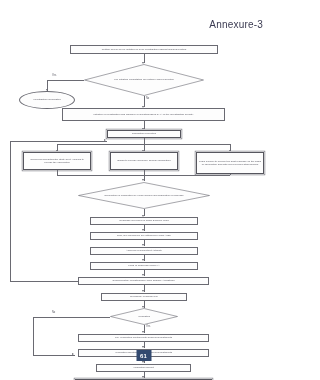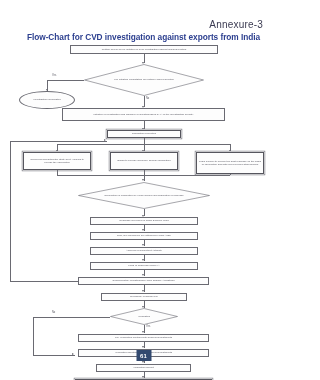--- a/index.html
+++ b/index.html
@@ -157,21 +157,20 @@
     justify-content: center;
     letter-spacing: 0.2px;
   }
 </style>
 </head>
 <body>
 
 <div class="page">
 
   <div class="annexure">Annexure-3</div>
-  <div class="title">Flow-Chart for CVD investigation against exports from India</div>
 
   <div class="chart">
 
     <div class="node rect" style="left:70px; top:2px; width:148px; height:9px;">Petition filed by DI for initiation of CVD investigation against Indian Exporters</div>
     <div class="vline" style="left:143.7px; top:11px; height:9px;"></div>
     <div class="arrow-down" style="left:142.4px; top:19px;"></div>
 
     <div class="diamond-wrap" style="left:84px; top:21px; width:120px; height:32px;">
       <svg width="120" height="32" viewBox="0 0 120 32">
         <polygon points="60,0.5 119.5,16 60,31.5 0.5,16" fill="#fdfdfd" stroke="#6a6a72" stroke-width="0.6"></polygon>

